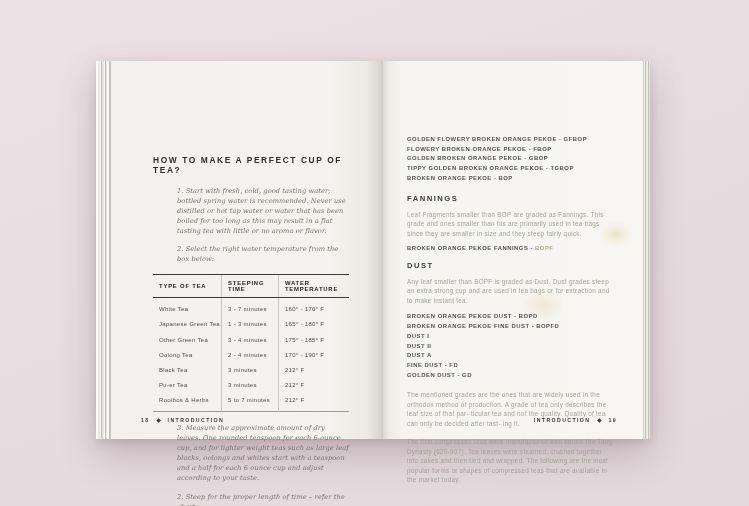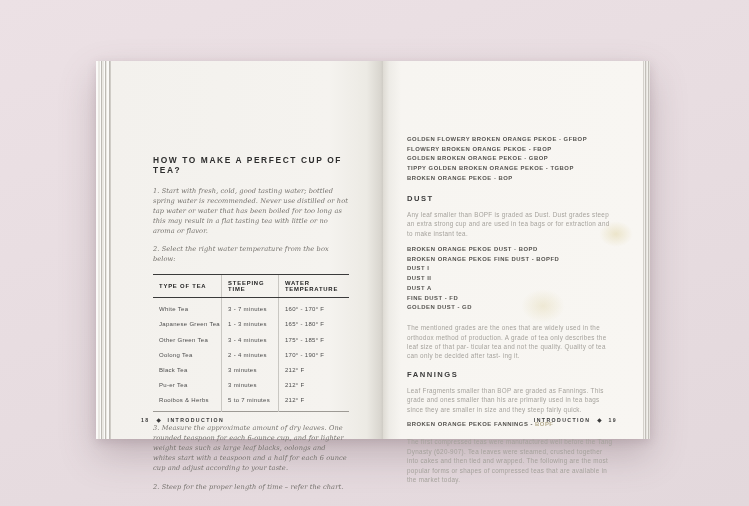--- a/index.html
+++ b/index.html
@@ -55,20 +55,21 @@
 
   
   .lp-heading {
     font-size:8.4px; font-weight:bold; letter-spacing:1.6px; color:#2d2d2d;
     margin-bottom:12px;
   }
   .lp-step {
     font-family:"DejaVu Serif", serif; font-style:italic;
     font-size:6.6px; line-height:1.5; color:#75726d; letter-spacing:0.1px;
     margin-bottom:9px;
+    margin-left:24px;
   }
   .tea-table { width:196px; border-collapse:collapse; margin:4px 0 12px 0; }
   .tea-table thead th {
     font-size:5.9px; font-weight:bold; letter-spacing:0.8px; color:#222;
     text-align:left; padding:5px 0 5px 6px;
     border-top:1.5px solid #3a3a3a; border-bottom:1px solid #3a3a3a;
   }
   .tea-table tbody td {
     font-size:6px; color:#4c4c4c; letter-spacing:0.3px;
     padding:4.6px 0 4.6px 6px;
@@ -187,47 +188,47 @@
       <div class="stain stain-2"></div>
 
       <div class="rp-section">
         <ul class="rp-list">
           <li>GOLDEN FLOWERY BROKEN ORANGE PEKOE - GFBOP</li>
           <li>FLOWERY BROKEN ORANGE PEKOE - FBOP</li>
           <li>GOLDEN BROKEN ORANGE PEKOE - GBOP</li>
           <li>TIPPY GOLDEN BROKEN ORANGE PEKOE - TGBOP</li>
           <li>BROKEN ORANGE PEKOE - BOP</li>
         </ul>
+      </div>
+
+      <div class="rp-section">
+        <div class="rp-heading">FANNINGS</div>
+        <p class="rp-body">Leaf Fragments smaller than BOP are graded as Fannings. This grade and ones smaller than his are primarily used in tea bags since they are smaller in size and they steep fairly quick.</p>
+        <div class="grade-line">
+          <span>BROKEN ORANGE PEKOE FANNINGS -</span>
+          <span class="code">BOPF</span>
+        </div>
       </div>
 
       <div class="rp-section">
         <div class="rp-heading">DUST</div>
         <p class="rp-body">Any leaf smaller than BOPF is graded as Dust. Dust grades steep an extra strong cup and are used in tea bags or for extraction and to make instant tea.</p>
         <ul class="rp-list">
           <li>BROKEN ORANGE PEKOE DUST - BOPD</li>
           <li>BROKEN ORANGE PEKOE FINE DUST - BOPFD</li>
           <li>DUST I</li>
           <li>DUST II</li>
           <li>DUST A</li>
           <li>FINE DUST - FD</li>
           <li>GOLDEN DUST - GD</li>
         </ul>
         <p class="rp-body mb-extra">The mentioned grades are the ones that are widely used in the orthodox method of production. A grade of tea only describes the leaf size of that par- ticular tea and not the quality. Quality of tea can only be decided after tast- ing it.</p>
       </div>
 
       <div class="rp-section">
-        <div class="rp-heading">FANNINGS</div>
-        <p class="rp-body">Leaf Fragments smaller than BOP are graded as Fannings. This grade and ones smaller than his are primarily used in tea bags since they are smaller in size and they steep fairly quick.</p>
-        <div class="grade-line">
-          <span>BROKEN ORANGE PEKOE FANNINGS -</span>
-          <span class="code">BOPF</span>
-        </div>
-      </div>
-
-      <div class="rp-section">
         <p class="rp-body">The first compressed teas were manufactured well before the Tang Dynasty (620-907). Tea leaves were steamed, crushed together into cakes and then tied and wrapped. The following are the most popular forms or shapes of compressed teas that are available in the market today.</p>
 
       </div>
 
       <div class="page-footer pf-right">
         <span>INTRODUCTION</span>
         <span class="diamond">◆</span>
         <span>19</span>
       </div>
     </div>

